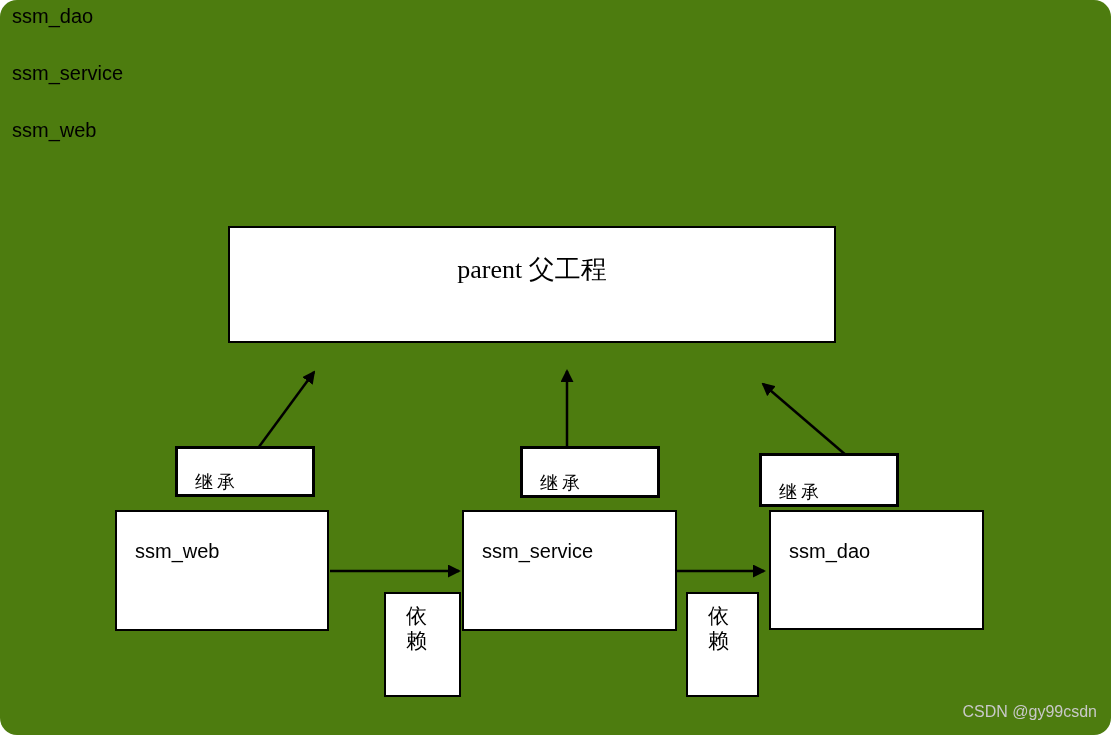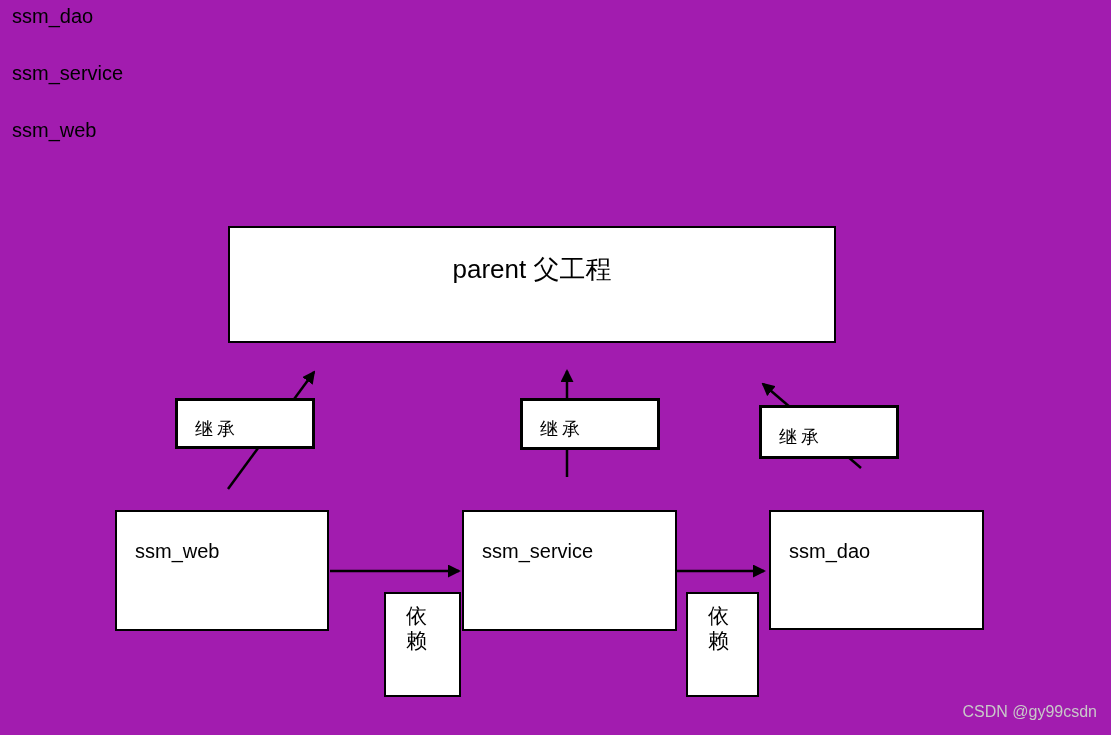--- a/index.html
+++ b/index.html
@@ -9,21 +9,22 @@
     width: 1111px;
     height: 735px;
     font-family: "Liberation Sans", sans-serif;
     color: #000000;
     overflow: hidden;
   }
   #stage {
     position: relative;
     width: 1111px;
     height: 735px;
-    background: #a21caf;
+    background: #4d7c0f;
+    border-radius: 17px;
   }
   
   .corner-item {
     position: absolute;
     left: 12px;
     font-size: 20px;
     line-height: 24px;
     color: #000000;
     white-space: nowrap;
   }
@@ -53,40 +54,42 @@
   }
   
   .parent-box {
     left: 228px; top: 226px;
     width: 608px; height: 117px;
     display: flex;
     justify-content: center;
     align-items: flex-start;
     padding-top: 24px;
     font-size: 26px;
+    font-family: Liberation Serif, serif;
   }
   
   .project-box {
     padding-top: 28px;
     padding-left: 18px;
     font-size: 20px;
   }
   .project-box.web     { left: 115px; top: 510px; width: 214px; height: 121px; }
   .project-box.service { left: 462px; top: 510px; width: 215px; height: 121px; }
   .project-box.dao     { left: 769px; top: 510px; width: 215px; height: 120px; }
 
   
   .inherit-box {
     border-width: 3px;
     display: flex;
-    align-items: center;
+    align-items: flex-end;
     padding-left: 17px;
     padding-top: 10px;
     font-size: 18px;
     letter-spacing: 4px;
+    margin-top: 48px;
   }
   .inherit-box.left   { left: 175px; top: 398px; width: 140px; height: 51px; }
   .inherit-box.middle { left: 520px; top: 398px; width: 140px; height: 52px; }
   .inherit-box.right  { left: 759px; top: 405px; width: 140px; height: 54px; }
 
   
   .depend-box {
     font-size: 21px;
     line-height: 25px;
   }

